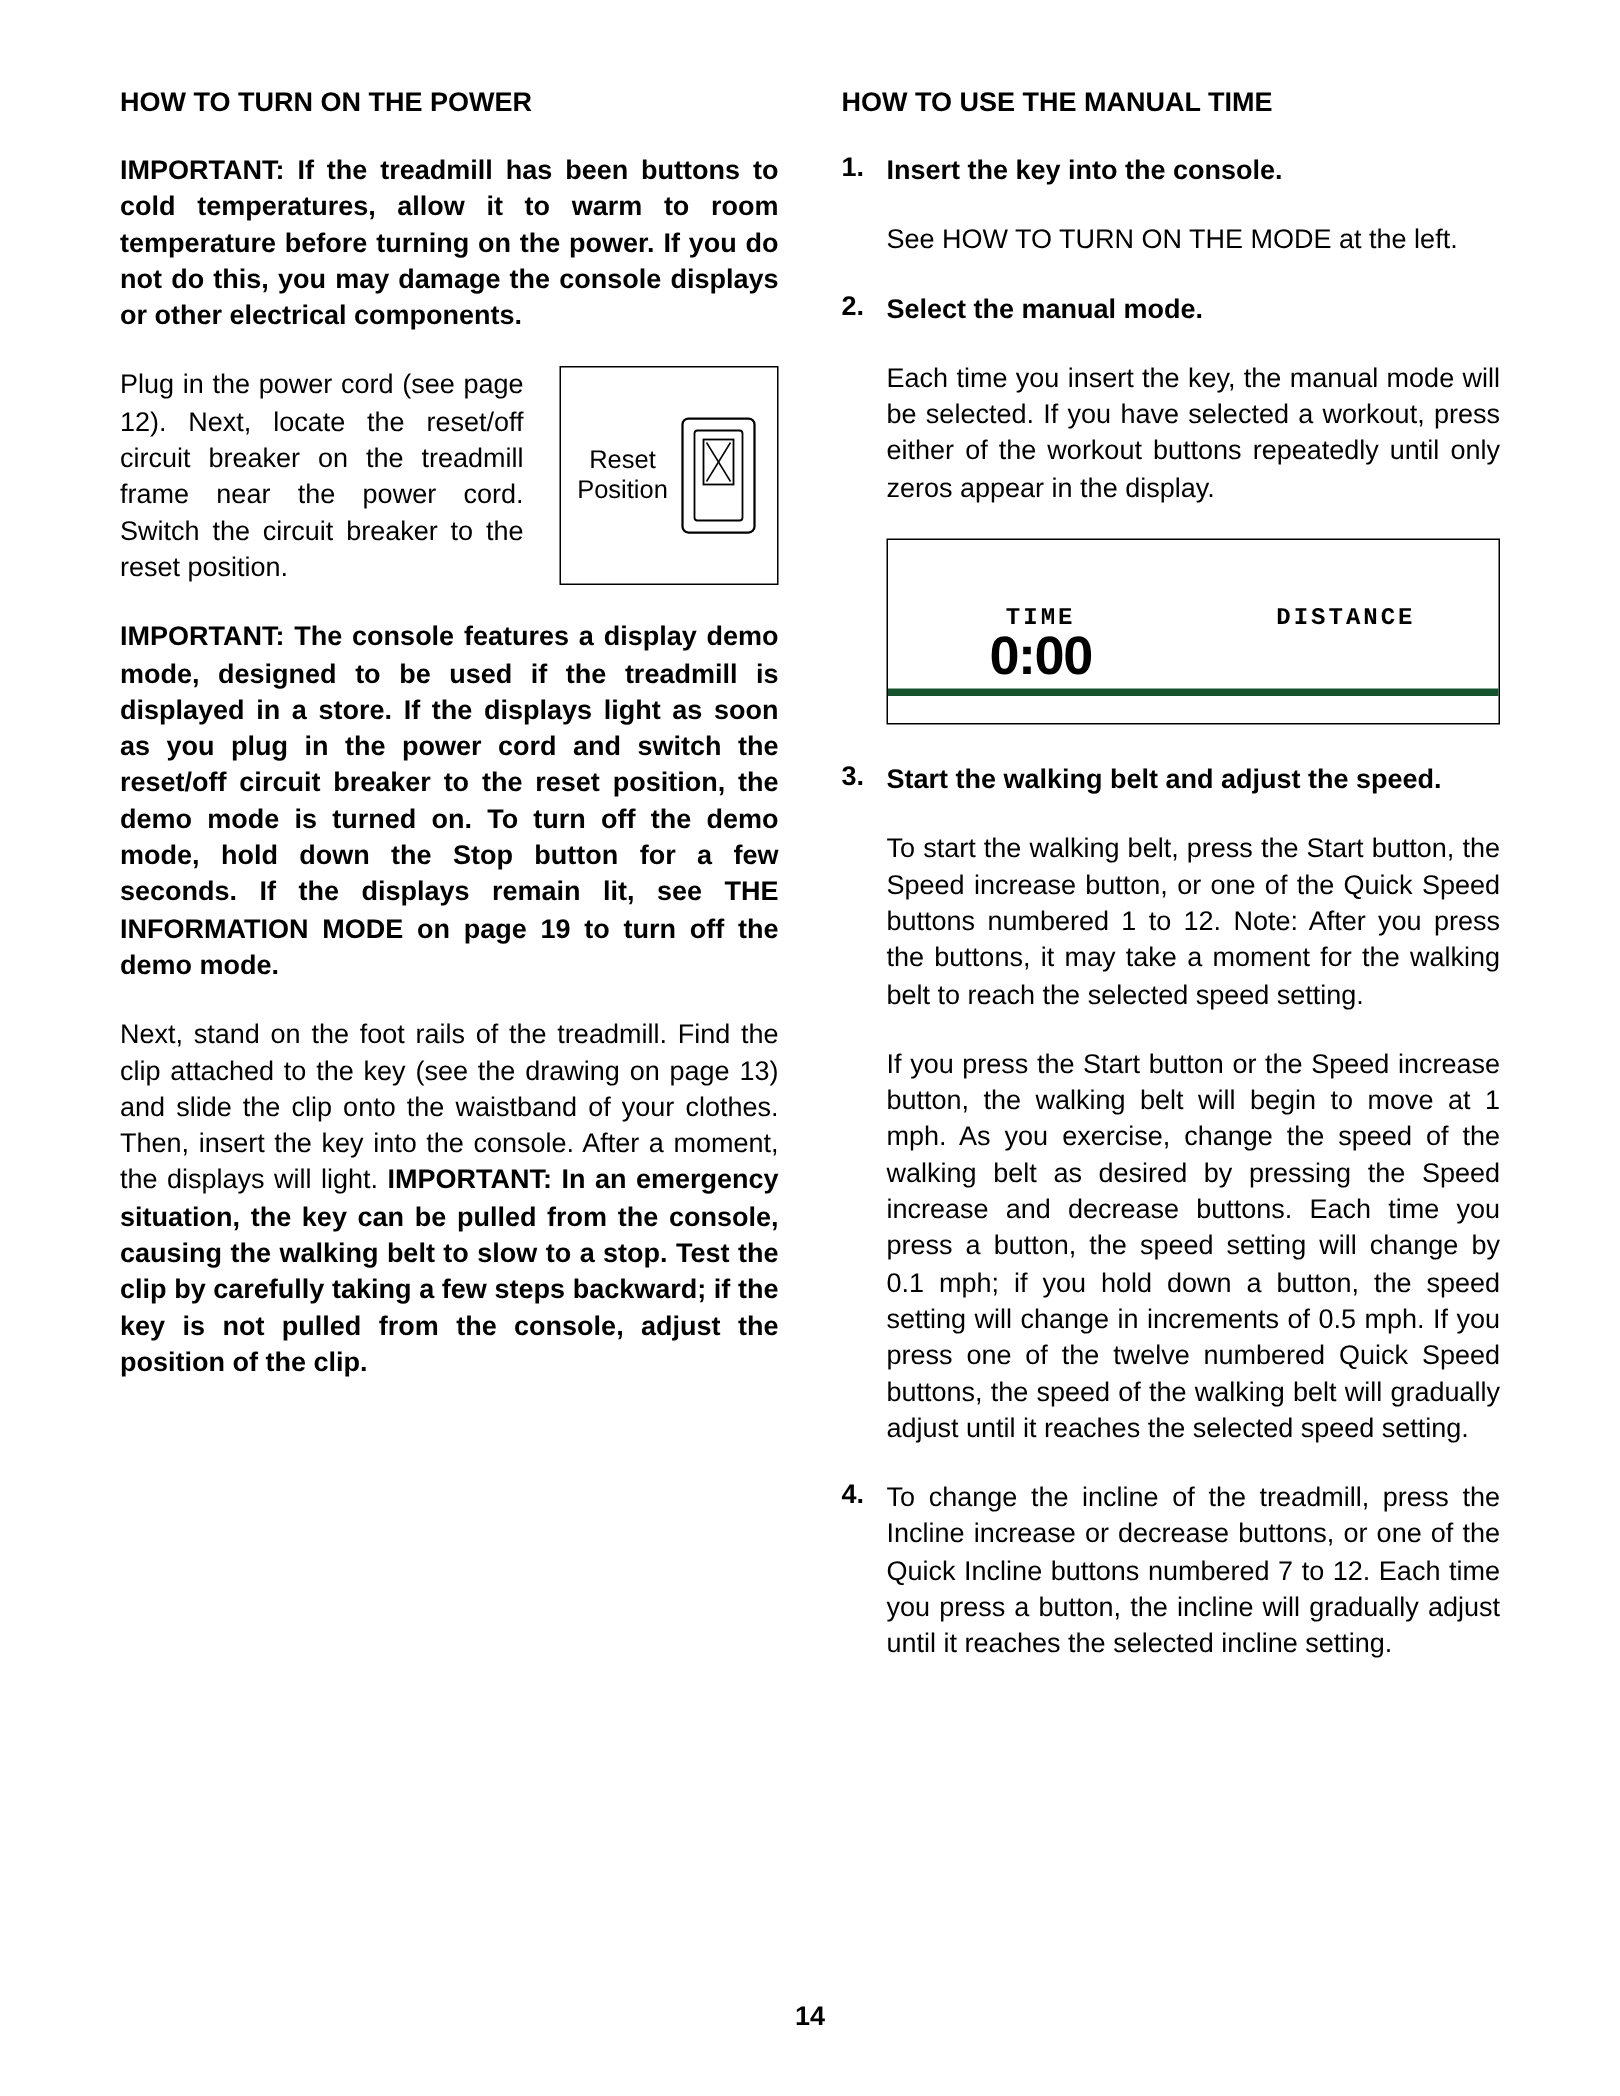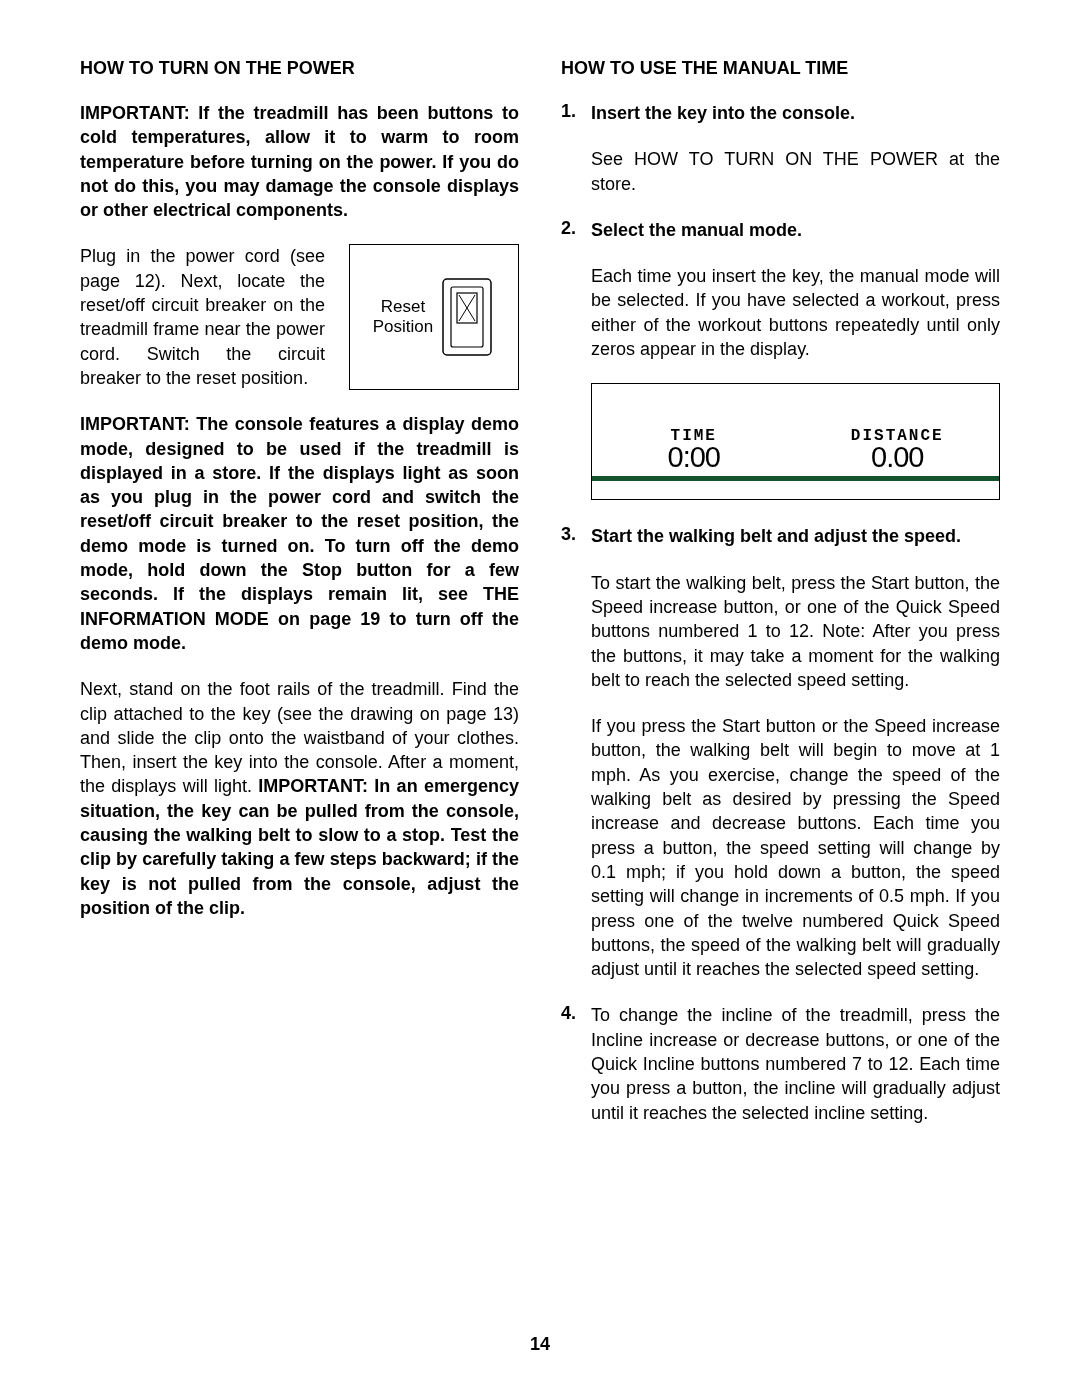--- a/index.html
+++ b/index.html
@@ -42,21 +42,21 @@
     margin: 0 0 22px 0;
     align-items: stretch;
   }
   .fig-text {
     flex: 1;
     font-size: 18px;
     line-height: 1.35;
     text-align: justify;
   }
   .fig-box {
-    width: 170px;
+    width: 146px;
     border: 1.5px solid #000;
     box-sizing: border-box;
     display: flex;
     align-items: center;
     justify-content: center;
     gap: 6px;
     padding: 12px 8px;
   }
   .fig-label {
     font-size: 17px;
@@ -107,22 +107,22 @@
     padding: 6px 0 4px 0;
   }
   .display-lbl {
     font-family: "Courier New", monospace;
     font-size: 16px;
     letter-spacing: 2px;
     font-weight: bold;
   }
   .display-val {
     font-family: Arial, sans-serif;
-    font-size: 29px;
-    font-weight: 400;
+    font-size: 36px;
+    font-weight: 700;
     line-height: 1;
     letter-spacing: -1px;
     margin-top: -2px;
   }
   .display-bottom {
     height: 18px;
   }
   .pagenum {
     position: absolute;
     bottom: 42px;
@@ -168,37 +168,36 @@
       </p>
     </div>
 
     <div class="col">
       <h2>HOW TO USE THE MANUAL TIME</h2>
 
       <ol>
         <li>
           <div class="step-title">Insert the key into the console.</div>
           <div class="step-body">
-            <p>See HOW TO TURN ON THE POWER at the store.</p>
+            <p>See HOW TO TURN ON THE MODE at the left.</p>
           </div>
         </li>
 
         <li>
           <div class="step-title">Select the manual mode.</div>
           <div class="step-body">
             <p>Each time you insert the key, the manual mode will be selected. If you have selected a workout, press either of the workout buttons repeatedly until only zeros appear in the display.</p>
             <div class="display-box">
               <div class="display-top">
                 <div class="display-cell">
                   <div class="display-lbl">TIME</div>
                   <div class="display-val">0:00</div>
                 </div>
                 <div class="display-cell">
                   <div class="display-lbl">DISTANCE</div>
-                  <div class="display-val">0.00</div>
                 </div>
               </div>
               <div class="display-bottom"></div>
             </div>
           </div>
         </li>
 
         <li>
           <div class="step-title">Start the walking belt and adjust the speed.</div>
           <div class="step-body">

